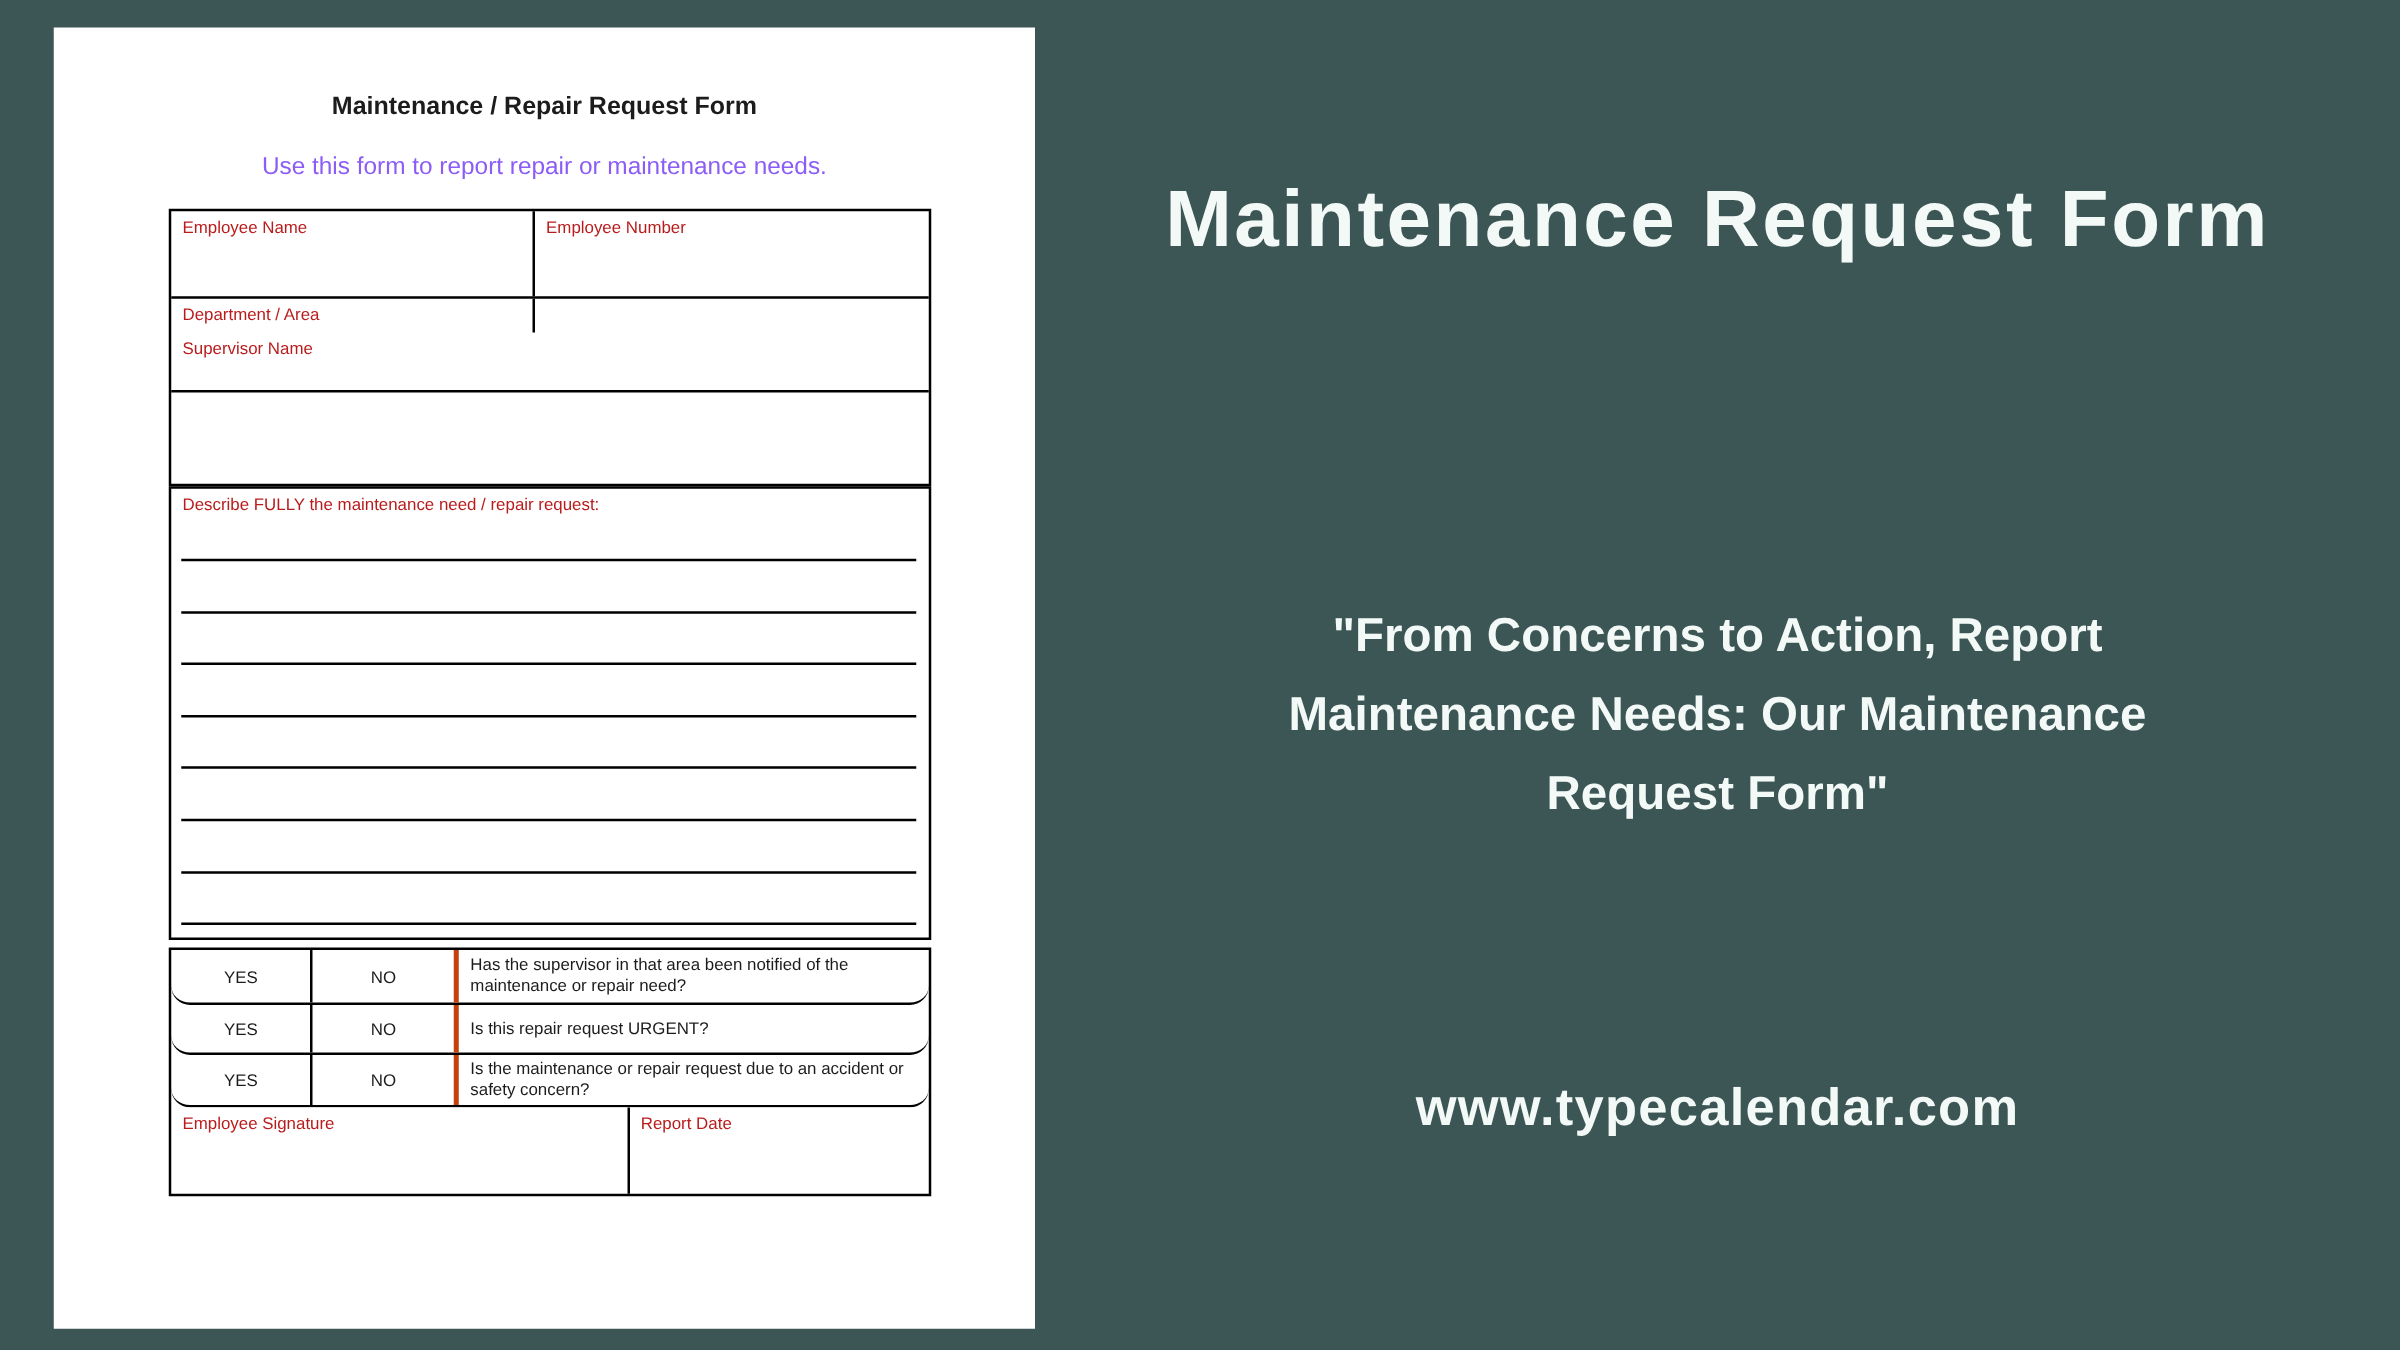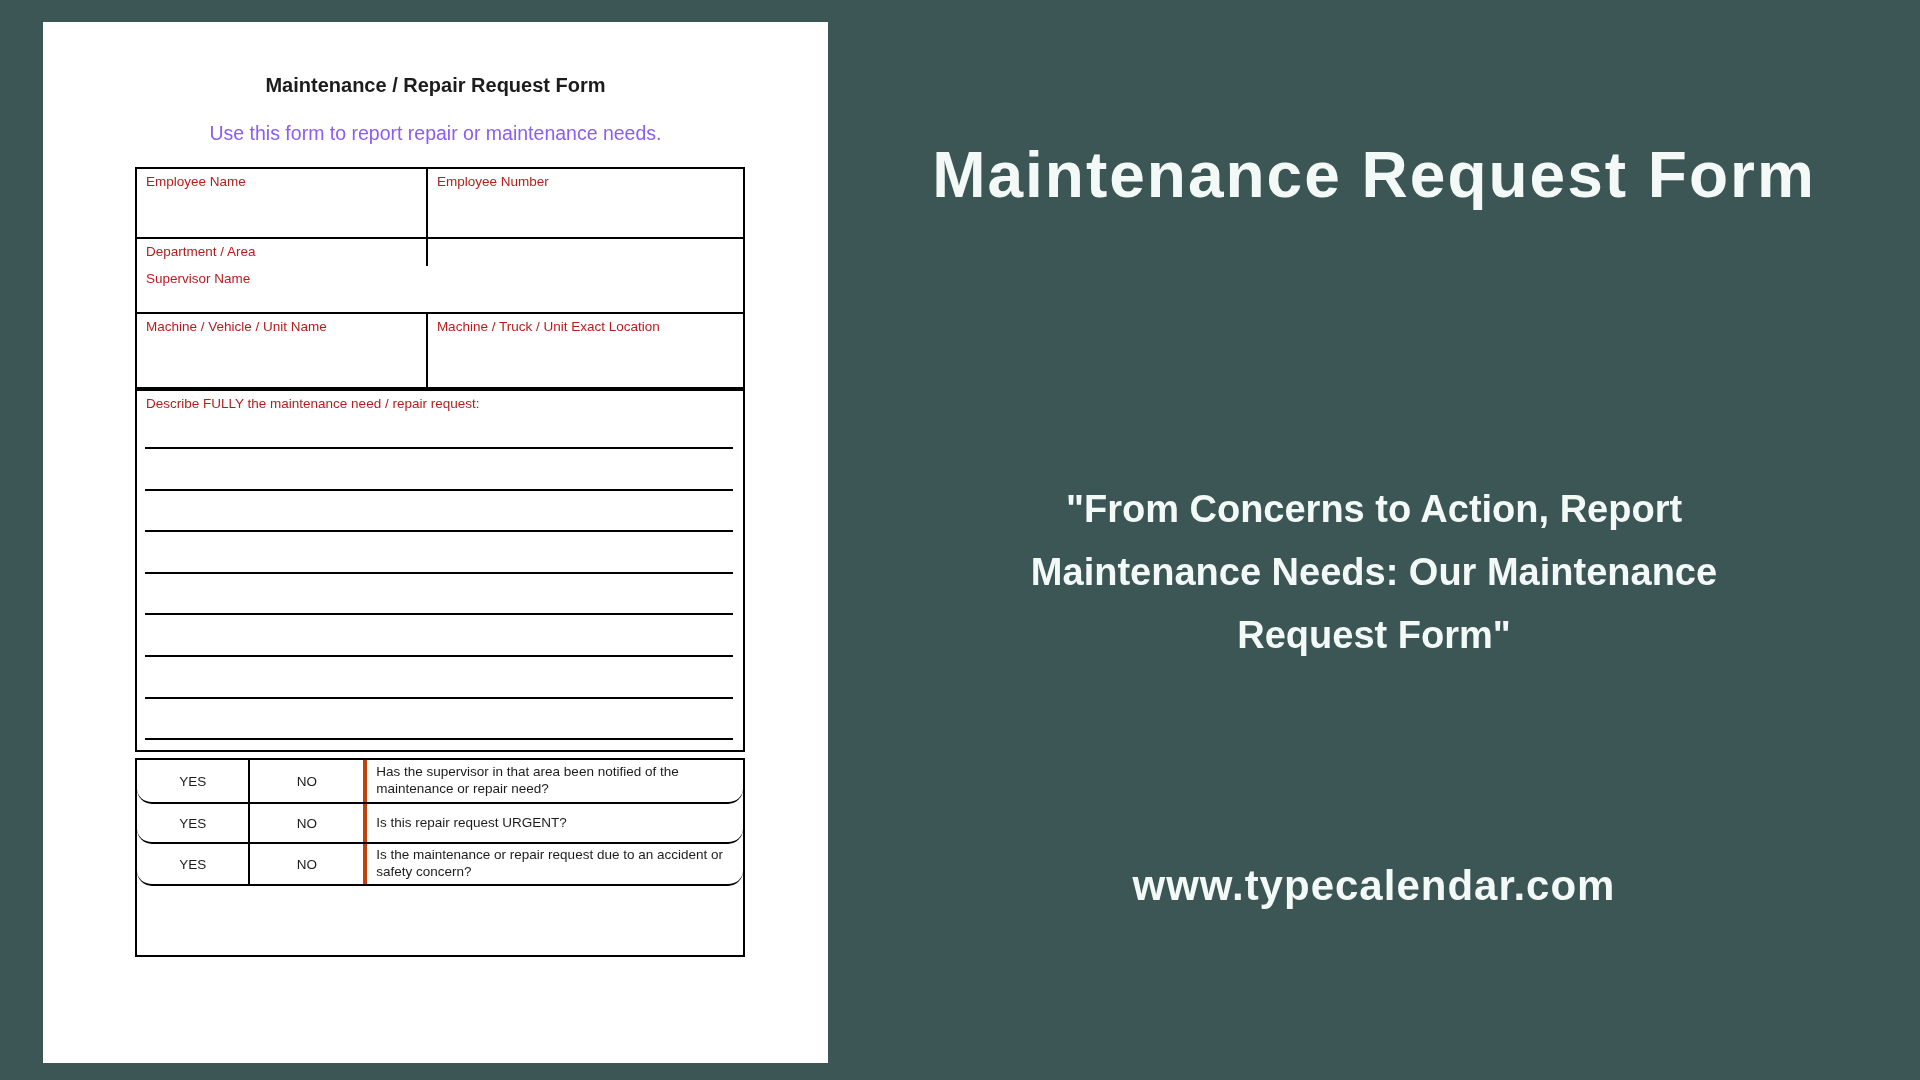--- a/index.html
+++ b/index.html
@@ -140,28 +140,20 @@
       </div>
     </div>
     <div class="tbl1-row r2">
       <div class="cell-l">
         <span class="cell-label">Department / Area</span>
       </div>
       <div class="cell-r">
         <span class="cell-label">Supervisor Name</span>
       </div>
     </div>
-    <div class="tbl1-row r3">
-      <div class="cell-l">
-        <span class="cell-label">Machine / Vehicle / Unit Name</span>
-      </div>
-      <div class="cell-r">
-        <span class="cell-label">Machine / Truck / Unit Exact Location</span>
-      </div>
-    </div>
   </div>
 
   <div class="describe-box">
     <span class="cell-label">Describe FULLY the maintenance need / repair request:</span>
     <div class="wline" style="top:56px"></div>
     <div class="wline" style="top:98px"></div>
     <div class="wline" style="top:139px"></div>
     <div class="wline" style="top:181px"></div>
     <div class="wline" style="top:222px"></div>
     <div class="wline" style="top:264px"></div>
@@ -178,20 +170,28 @@
     <div class="q-row q2">
       <div class="q-yes">YES</div>
       <div class="q-no">NO</div>
       <div class="q-text">Is this repair request URGENT?</div>
     </div>
     <div class="q-row q3">
       <div class="q-yes">YES</div>
       <div class="q-no">NO</div>
       <div class="q-text">Is the maintenance or repair request due to an accident or safety concern?</div>
     </div>
+    <div class="sig-row">
+      <div class="sig-l">
+        <span class="cell-label">Employee Signature</span>
+      </div>
+      <div class="sig-r">
+        <span class="cell-label">Report Date</span>
+      </div>
+    </div>
   </div>
 
 </div>
 
 <div class="promo">
   <div class="promo-title">Maintenance Request Form</div>
   <div class="promo-quote">
     <div>"From Concerns to Action, Report</div>
     <div>Maintenance Needs: Our Maintenance</div>
     <div>Request Form"</div>

